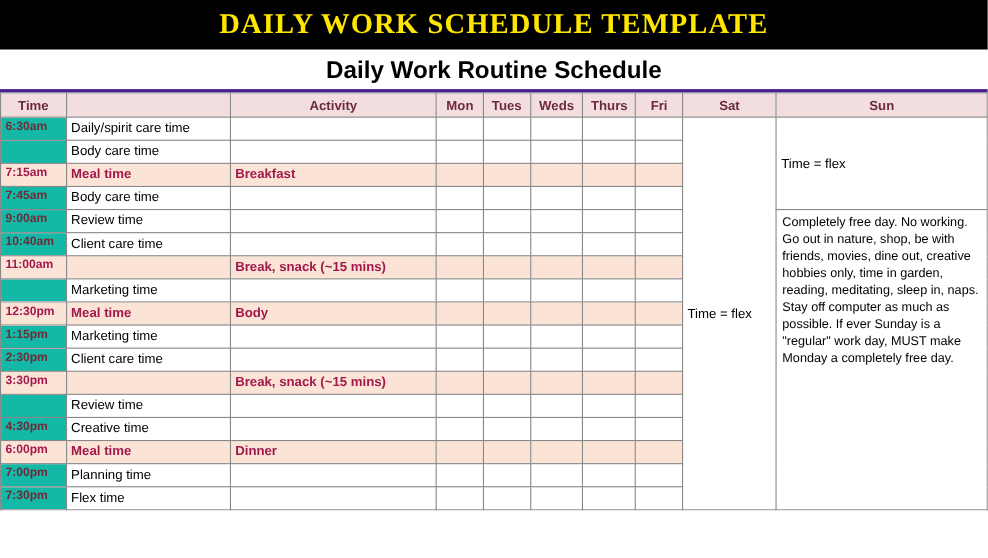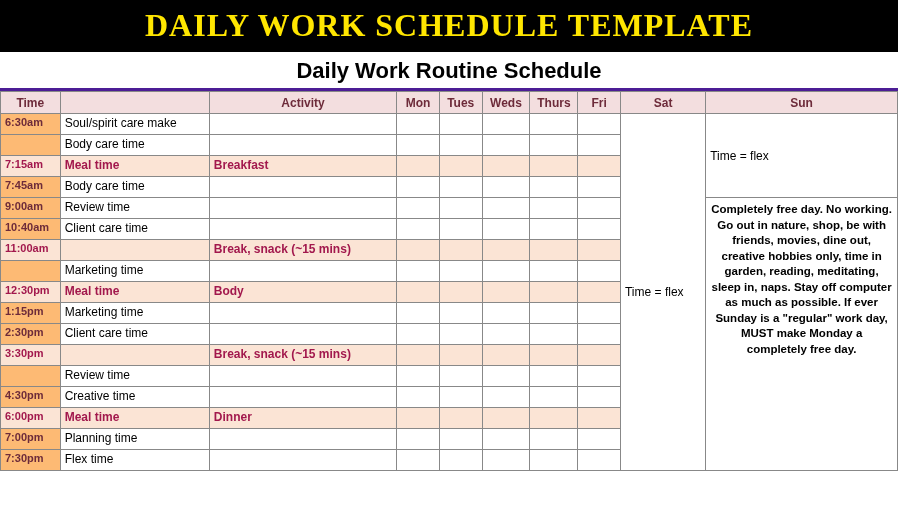--- a/index.html
+++ b/index.html
@@ -6,21 +6,21 @@
   body {
     margin: 0;
     padding: 0;
     font-family: Arial, sans-serif;
     width: 898px;
     background: #fff;
   }
   .banner {
     background: #000;
     color: #ffe600;
-    font-size: 32px;
+    font-size: 26px;
     font-weight: bold;
     font-family: "Times New Roman", serif;
     text-align: center;
     padding: 7px 0 8px 0;
     letter-spacing: 1px;
   }
   .subtitle {
     text-align: center;
     font-size: 22px;
     font-weight: bold;
@@ -49,21 +49,21 @@
     margin-left: 40px;
   }
   col.time   { width: 56px; }
   col.entry  { width: 140px; }
   col.act    { width: 176px; }
   col.day    { width: 40px; }
   col.dayw   { width: 45px; }
   col.sat    { width: 80px; }
   col.sun    { width: 180px; }
   .time-cell {
-    background: #fdba74;
+    background: #14b8a6;
     color: #6d2b3a;
     font-weight: bold;
     font-size: 11px;
     border-right: 1px solid #888;
   }
   .time-cell.hl {
     color: #a2184d;
   }
   td.row-cell { height: 21px; }
   .hl-row td:not(.sat-block):not(.sun-block) {
@@ -75,26 +75,25 @@
     background: #fff;
   }
   .sat-block, .sun-block {
     background: #fff;
     color: #000;
     font-weight: normal;
     text-align: left;
     vertical-align: middle;
   }
   .sun-text {
-    text-align: center;
+    text-align: left;
     vertical-align: top;
     font-size: 11.5px;
     line-height: 1.35;
     padding: 4px 5px;
-    font-weight: bold;
   }
 </style>
 </head>
 <body>
 
 <div class="banner">DAILY WORK SCHEDULE TEMPLATE</div>
 <div class="subtitle">Daily Work Routine Schedule</div>
 
 <table>
   <colgroup>
@@ -119,21 +118,21 @@
       <th>Weds</th>
       <th>Thurs</th>
       <th>Fri</th>
       <th>Sat</th>
       <th>Sun</th>
     </tr>
   </thead>
   <tbody id="sched-body">
       <tr>
         <td class="time-cell row-cell">6:30am</td>
-        <td class="row-cell">Soul/spirit care make</td>
+        <td class="row-cell">Daily/spirit care time</td>
         <td class="row-cell"></td>
         <td class="row-cell day-col"></td>
         <td class="row-cell day-col"></td>
         <td class="row-cell day-col"></td>
         <td class="row-cell day-col"></td>
         <td class="row-cell day-col"></td>
         <td class="sat-block" rowspan="17">Time = flex</td>
         <td class="sun-block" rowspan="4">Time = flex</td>
       </tr>
       <tr>

